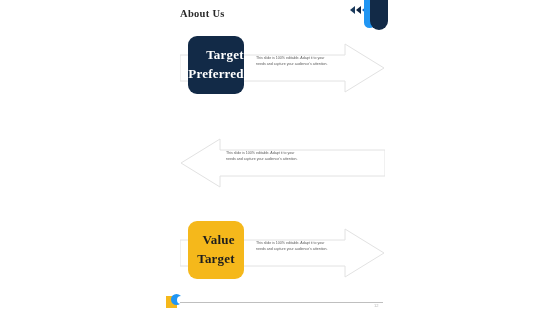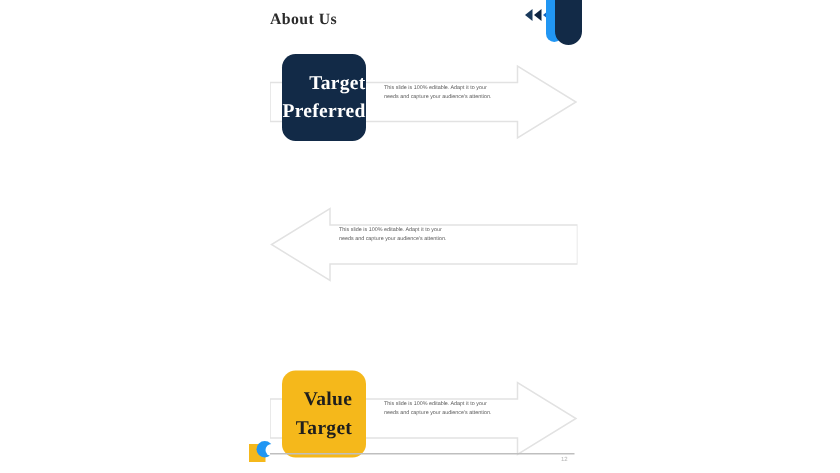--- a/index.html
+++ b/index.html
@@ -73,21 +73,21 @@
 
   
   .row {
     position: absolute;
     left: 180px;
     width: 205px;
     height: 64px;
   }
   #row-1 { top: 36px; }
   #row-2 { top: 131px; }
-  #row-3 { top: 247px; }
+  #row-3 { top: 221px; }
 
   
   .arrow-outline {
     position: absolute;
     top: 6px;
     left: 0;
     width: 205px;
     height: 52px;
   }
   .arrow-outline svg { display: block; }

